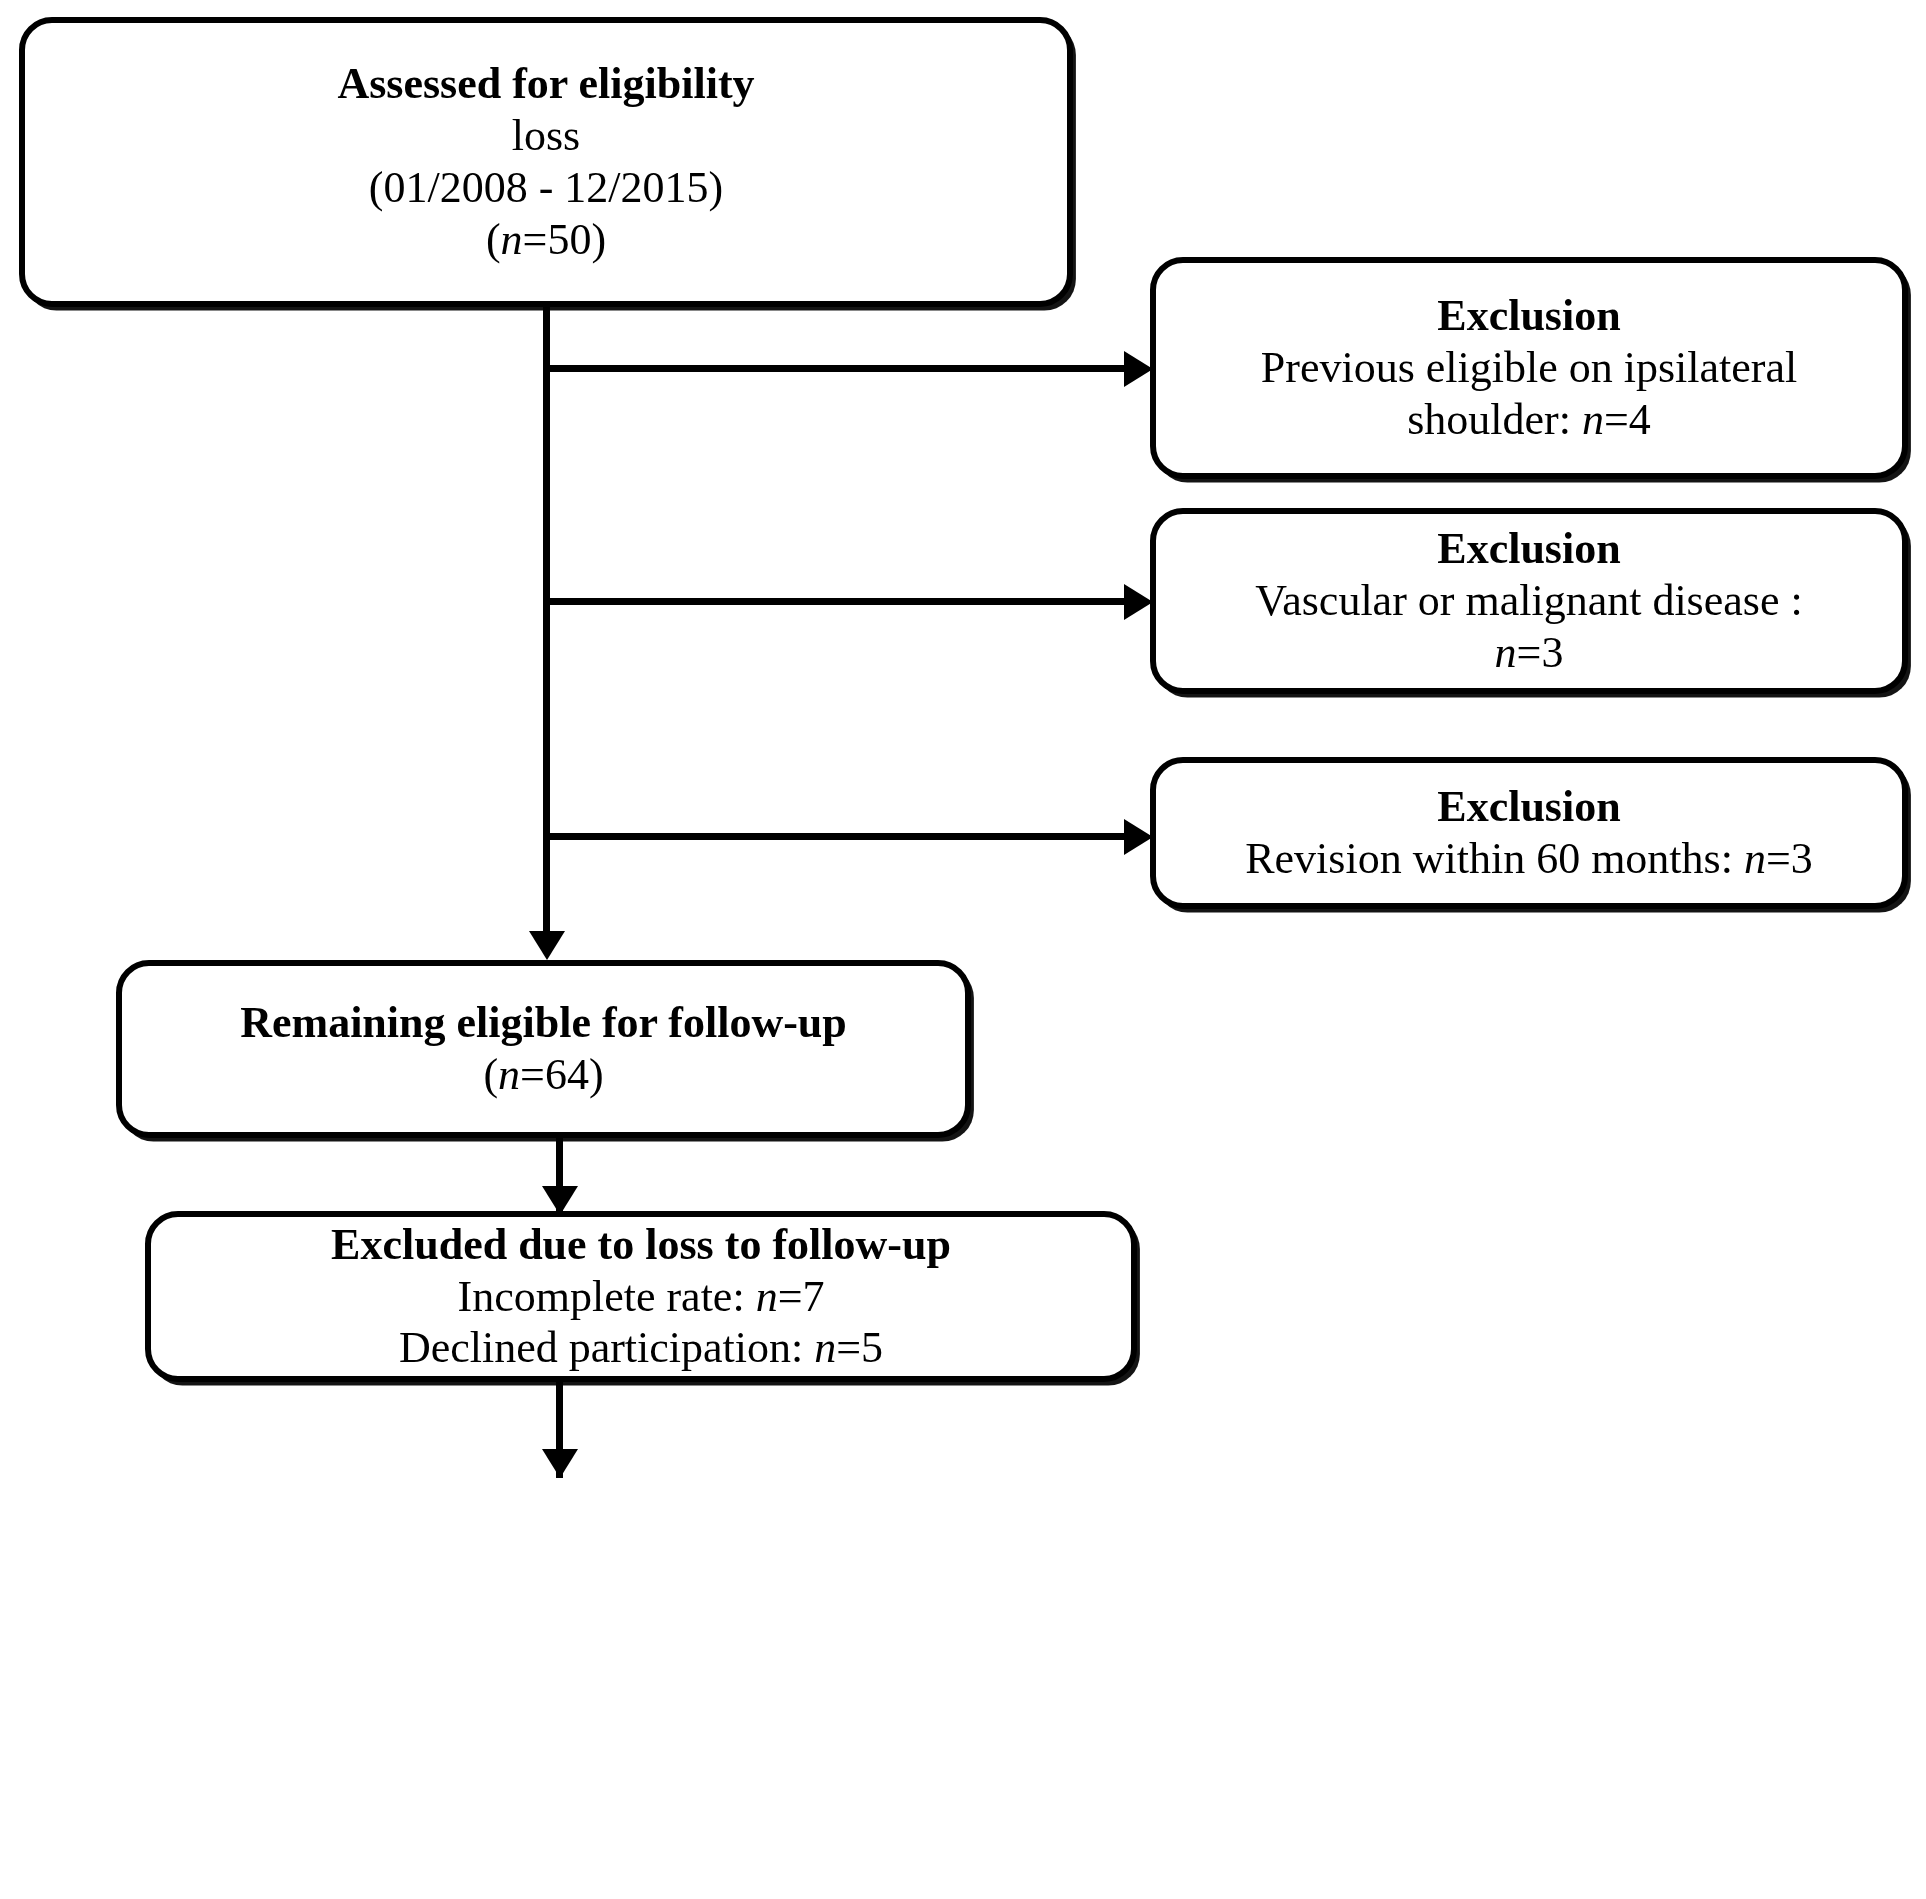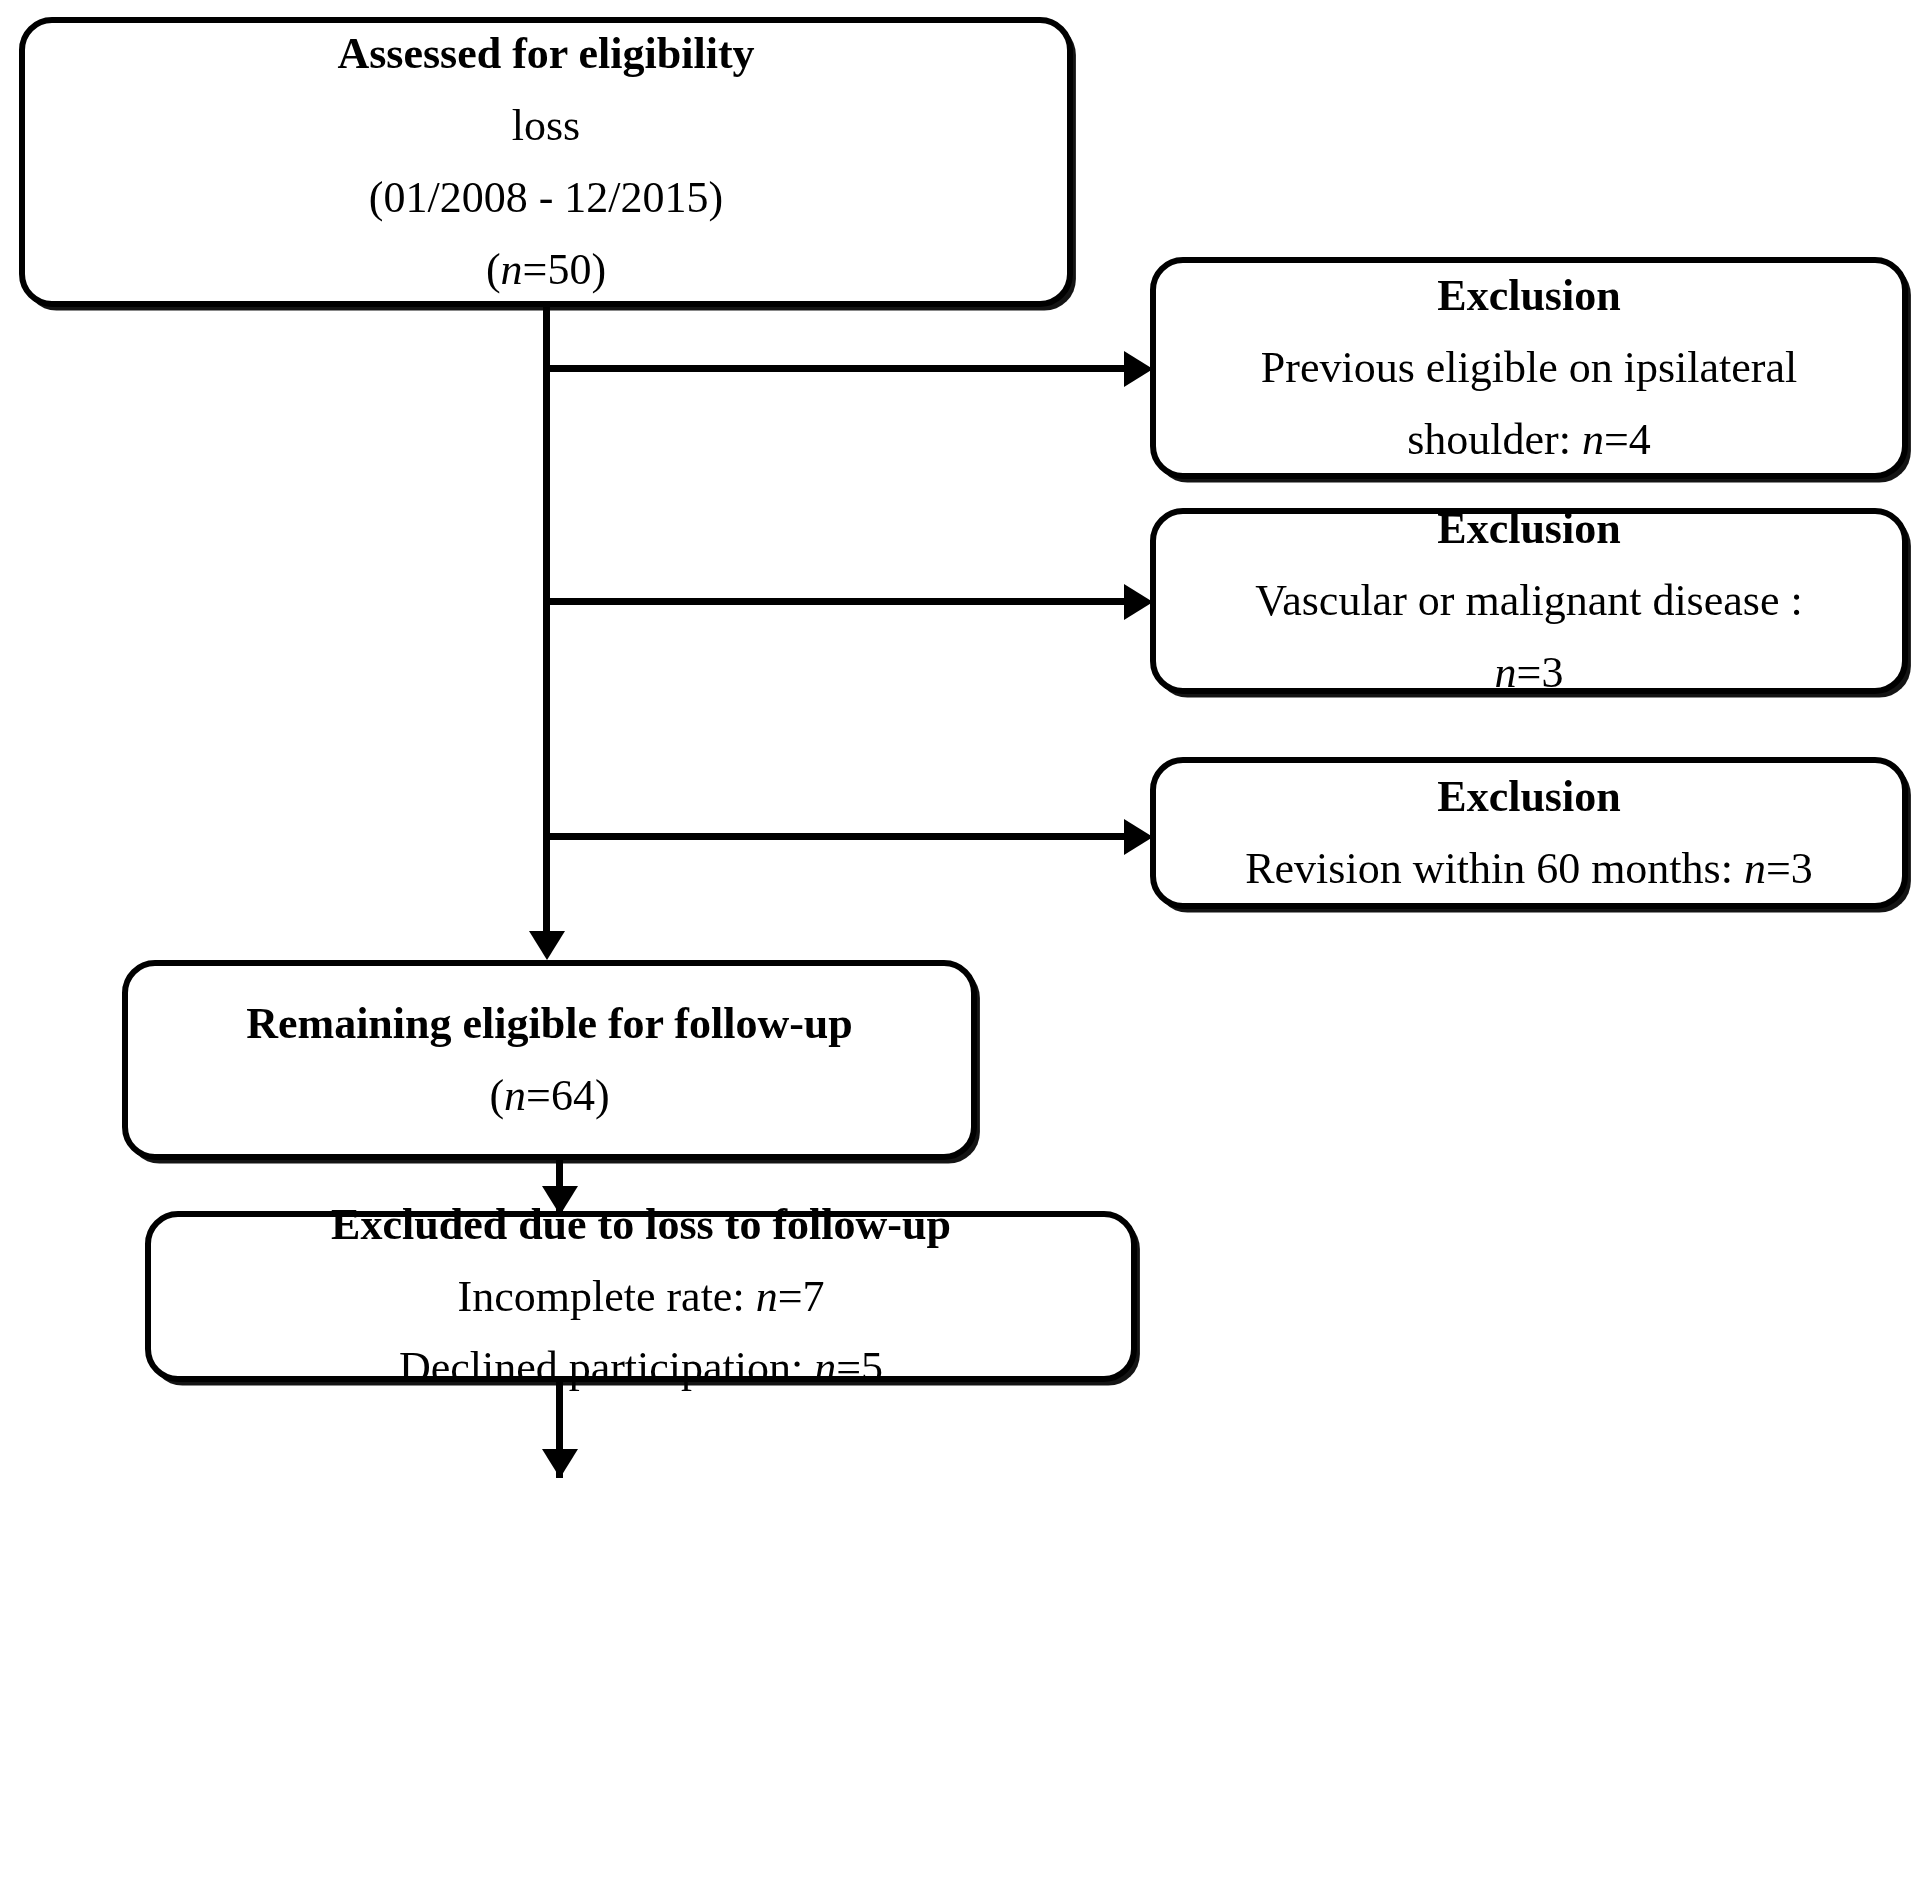--- a/index.html
+++ b/index.html
@@ -22,21 +22,20 @@
     border-radius: 33px;
     background: #ffffff;
     display: flex;
     flex-direction: column;
     align-items: center;
     justify-content: center;
     text-align: center;
     color: #000000;
     z-index: 3;
     box-shadow: 4.4px 5.1px 0 -1.5px rgba(0,0,0,0.92);
-    gap: 20px;
   }
   .node .ln {
     display: block;
     line-height: 1.18;
     white-space: nowrap;
   }
   .t-head {
     font-weight: bold;
     font-size: 44px;
     letter-spacing: 0px;
@@ -45,21 +44,21 @@
     font-weight: normal;
     font-size: 44px;
   }
   .it { font-style: italic; }
 
   
   #node-assessed   { left: 19px;   top: 16.7px;   width: 1054px; height: 290px; }
   #node-excl-1     { left: 1150px; top: 257px;  width: 758px; height: 222px; }
   #node-excl-2     { left: 1150px; top: 508px;  width: 758px; height: 186px; }
   #node-excl-3     { left: 1150px; top: 757px; width: 758px; height: 152px; }
-  #node-remaining  { left: 122px;  top: 960px; width: 855px; height: 200px; }
+  #node-remaining  { left: 116px;  top: 960px; width: 855px; height: 178px; }
   #node-lost       { left: 145px;  top: 1211px; width: 992px; height: 171px; }
   #node-final      { left: 145px;  top: 1472px; width: 833px; height: 196px; }
 
   
   .line-v, .line-h {
     position: absolute;
     background: #000000;
     z-index: 1;
   }
   .line-v { width: 6.5px; }

